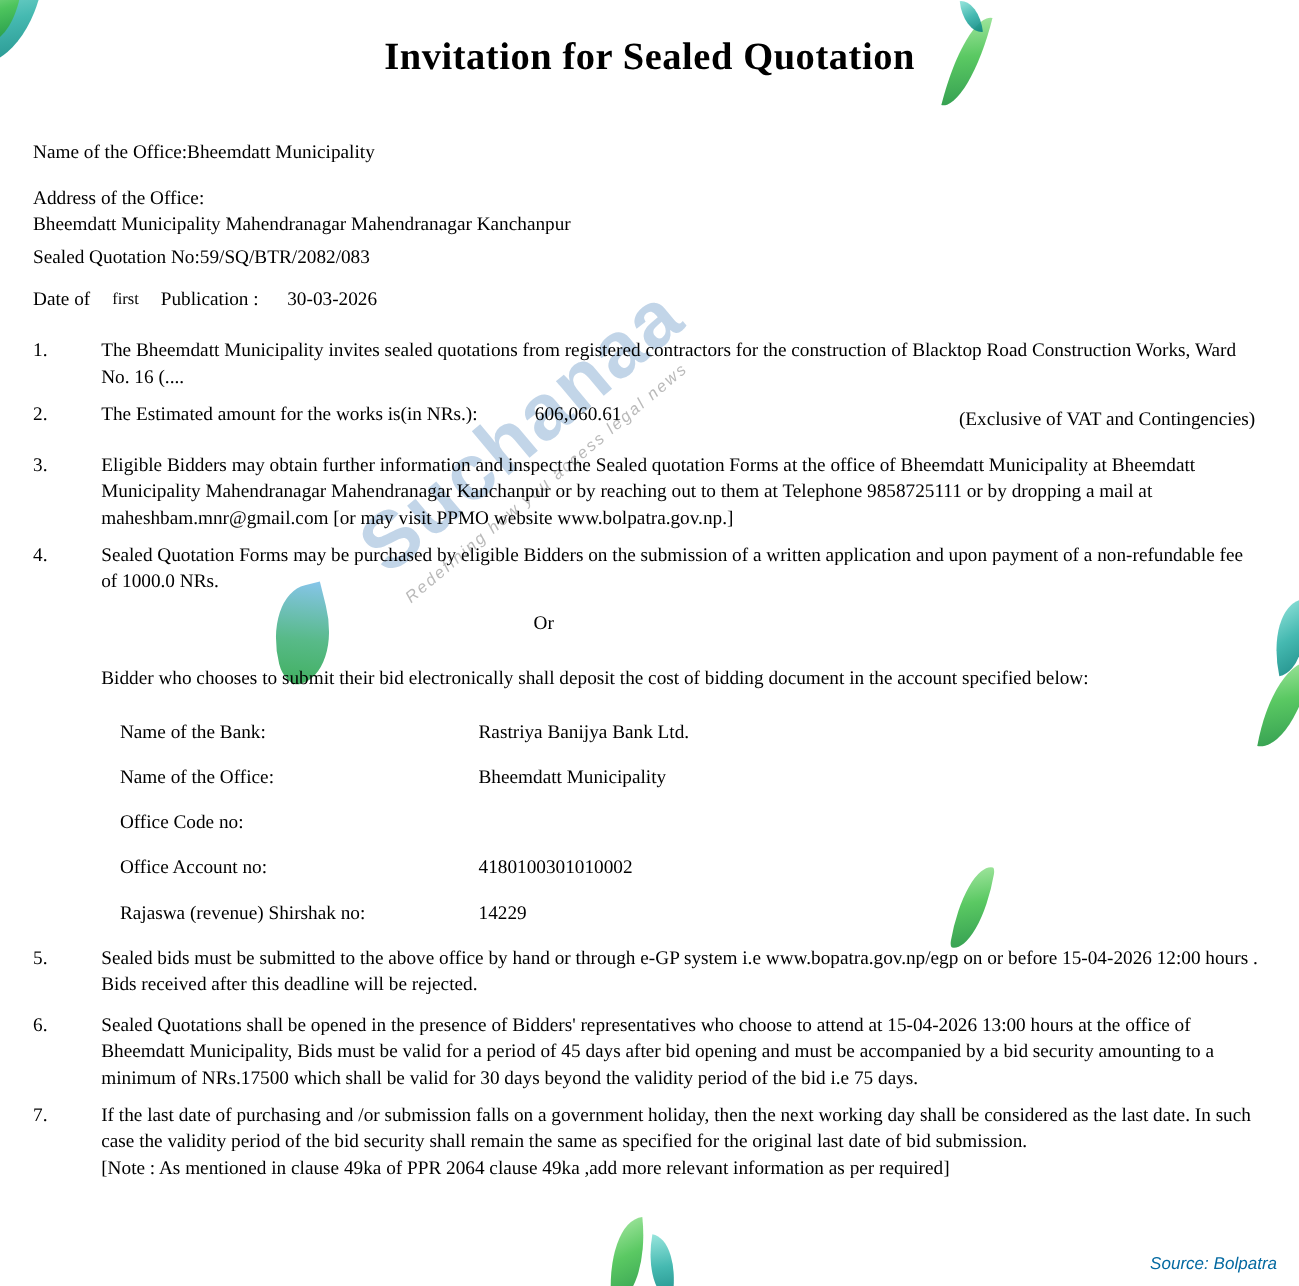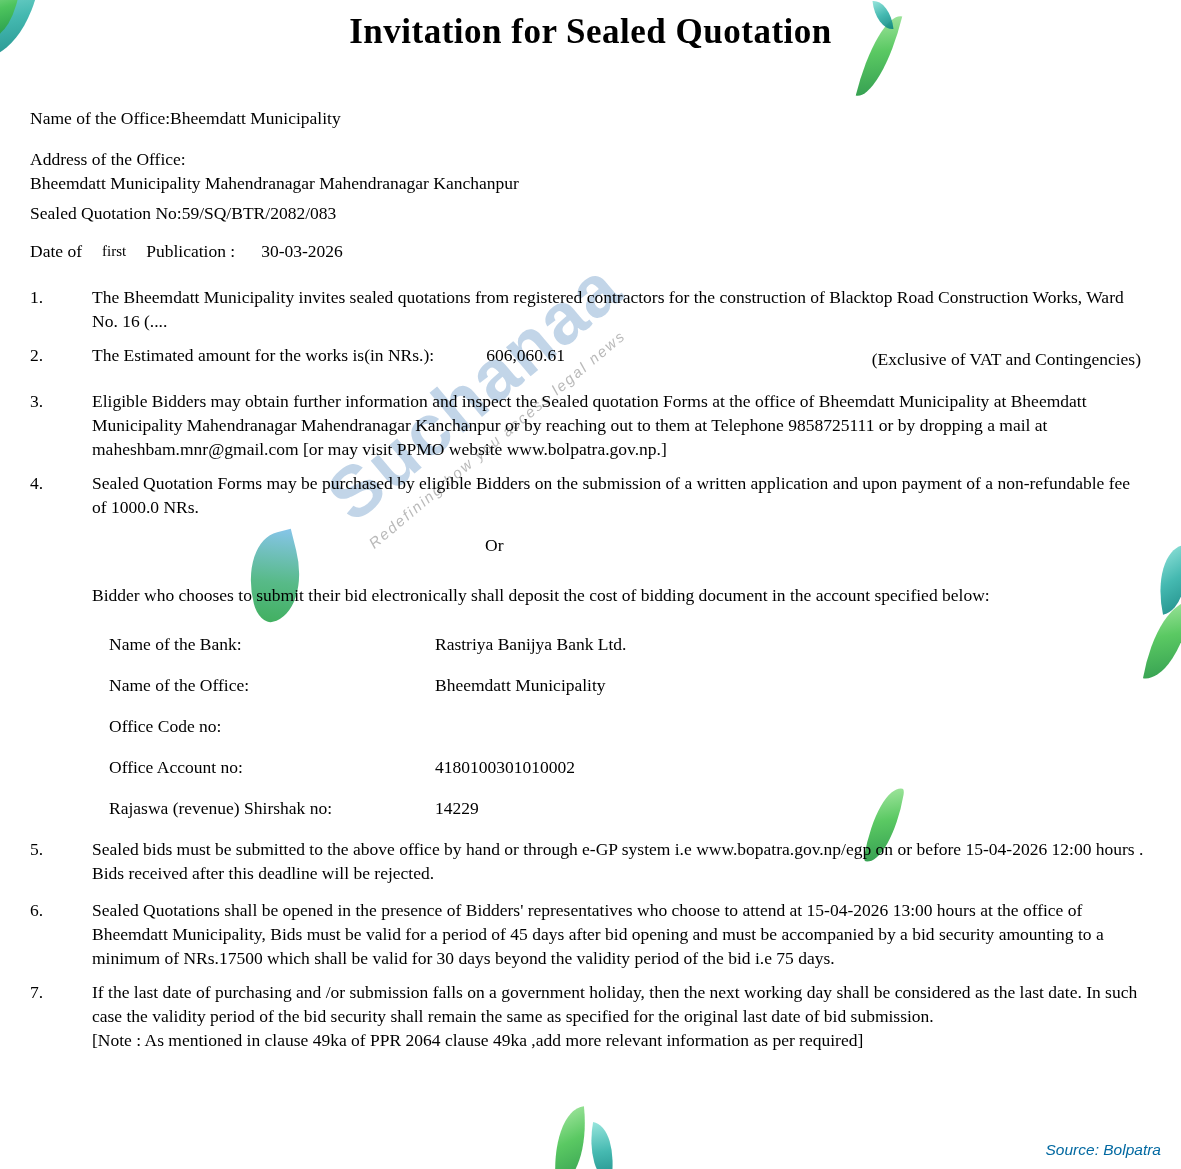--- a/index.html
+++ b/index.html
@@ -41,21 +41,21 @@
   #deco-rm1 { left:1156px; top:548px; width:34px; height:64px; border-radius:100% 0 100% 0; transform:rotate(-12deg); }
   #deco-rm2 { left:1150px; top:598px; width:36px; height:84px; border-radius:100% 0 100% 0; transform:rotate(10deg); }
   #deco-wm  { left:248px; top:534px; width:54px; height:86px; border-radius:100% 0 100% 35%;
               transform:rotate(-14deg);
               background:linear-gradient(200deg,#7cc0e8 0%,#49b47e 55%,#2fa84f 100%); }
   #deco-rl  { left:870px; top:786px; width:28px; height:78px; border-radius:100% 8% 100% 8%; transform:rotate(10deg); }
   #deco-b1  { left:552px; top:1108px; width:36px; height:76px; border-radius:100% 0 100% 0; transform:rotate(-6deg); }
   #deco-b2  { left:588px; top:1124px; width:28px; height:56px; border-radius:0 100% 0 100%; transform:rotate(10deg); }
 
   
-  .content { position:relative; z-index:2; padding:12px 30px 0 30px; }
+  .content { position:relative; z-index:2; padding:32px 30px 0 30px; }
   .doc-title {
     text-align:center; font-size:35px; font-weight:bold;
     margin-bottom:54px; letter-spacing:0.5px;
   }
   .hline { line-height:24px; }
   .l-office { margin-bottom:17px; }
   .l-addr-value { margin-bottom:6px; }
   .l-quote { margin-bottom:14px; }
   .l-date { margin-bottom:21px; }
   .ordinal { font-size:15px; margin:0 20px; position:relative; top:-1px; }

